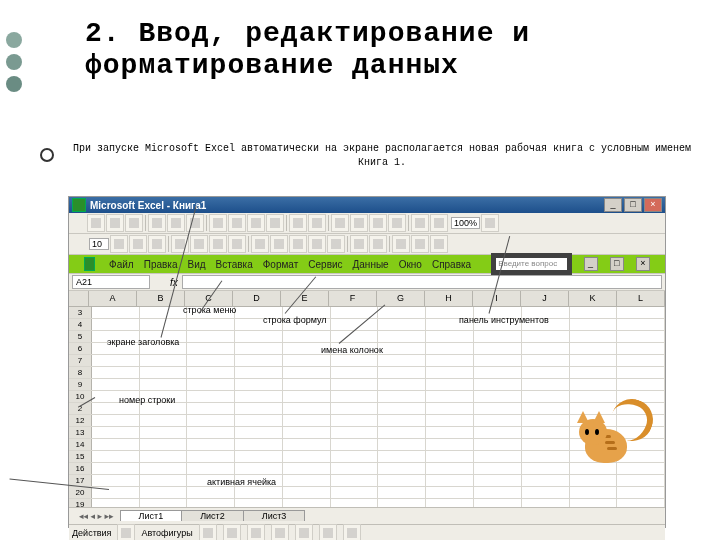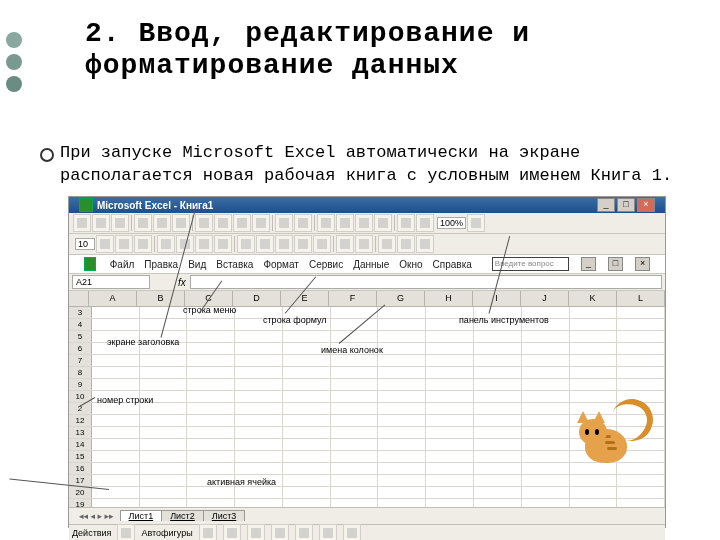--- a/index.html
+++ b/index.html
@@ -1,49 +1,49 @@
 <!DOCTYPE html>
 <html><head>
 <meta charset="utf-8">
 <style>
   body { margin:0; padding:0; width:720px; height:540px; font-family:Arial,sans-serif; background:#fff; position:relative; overflow:hidden; }
   .slide { position:relative; width:720px; height:540px; }
   .decor { position:absolute; left:6px; top:32px; }
   .decor div { width:16px; height:16px; border-radius:50%; margin-bottom:6px; }
   .title { position:absolute; left:85px; top:18px; font-size:28px; font-weight:bold; font-family:"Courier New",monospace; letter-spacing:1px; line-height:1.15; width:580px; }
   .bullet-dot { position:absolute; left:40px; top:148px; width:10px; height:10px; border:2px solid #333; border-radius:50%; }
-  .para { position:absolute; left:60px; top:142px; font-size:17px; font-family:"Courier New",monospace; width:620px; line-height:1.35; }
+  .para { position:absolute; left:72px; top:142px; font-size:10px; font-family:"Courier New",monospace; width:620px; line-height:1.35;text-align:center; }
   .shot { position:absolute; left:68px; top:196px; width:596px; height:330px; background:#e9e7e2; border:1px solid #999; font-size:9px; }
-  .titlebar { height:16px; background:linear-gradient(180deg,#3b6ea5 0%,#1d4f8b 100%); display:flex; align-items:center; padding:0 10px; }
+  .titlebar { height:16px; background:linear-gradient(180deg,#3b6ea5 0%,#1d4f8b 100%); display:flex; align-items:center; padding:0 3px; }
   .titlebar .icon { width:12px; height:12px; background:#2a8f2a; margin-right:4px; border:1px solid #0a5; }
   .titlebar .txt { color:#fff; font-weight:bold; font-size:10px; flex:1; }
   .winbtn { width:16px; height:12px; background:#d4d0c8; border:1px solid #888; margin-left:2px; text-align:center; line-height:10px; font-size:9px; font-family:Arial; }
-  .toolbar { height:20px; background:#efede6; border-bottom:1px solid #c9c7c0; display:flex; align-items:center; padding:0 4px; gap:1px; overflow:hidden; }
+  .toolbar { height:20px; background:#efede6; border-bottom:1px solid #c9c7c0; display:flex; align-items:center; padding:0 18px; gap:1px; overflow:hidden; }
   .tbtn { width:16px; height:16px; border:1px solid #d0cec7; background:#f5f3ec; display:inline-block; position:relative; }
   .tbtn::after{content:'';position:absolute;inset:3px;background:#888;opacity:.3;}
   .sep { width:1px; height:16px; background:#c0beb7; margin:0 1px; }
   .zoom { font-size:9px; padding:0 2px; border:1px solid #aaa; background:#fff; margin-left:2px; }
-  .menubar { height:18px; background:#ffffff; border-bottom:1px solid #c9c7c0; display:flex; align-items:center; padding:0 15px; gap:10px; }
+  .menubar { height:18px; background:#84cc16; border-bottom:1px solid #c9c7c0; display:flex; align-items:center; padding:0 15px; gap:10px; }
   .menubar .mitem { font-size:10px; color:#222; }
   .menubar .xlicon{width:12px;height:12px;background:#2a8f2a;border:1px solid #0a5;margin-right:4px;}
-  .askbox{margin-left:auto;width:90px;height:12px;border:1px solid #404040;background:#fff;font-size:8px;color:#888;padding-left:2px;line-height:12px;}
+  .askbox{margin-left:auto;width:90px;height:12px;border:5px solid #404040;background:#fff;font-size:8px;color:#888;padding-left:2px;line-height:12px;}
   .namebox { height:16px; background:#efede6; border-bottom:1px solid #c9c7c0; display:flex; align-items:center; padding:0 3px; }
   .namebox .nb { width:70px; height:12px; border:1px solid #aaa; background:#fff; font-size:9px; padding:0 3px; line-height:12px; }
-  .namebox .fx { margin-left:28px; font-style:italic; font-size:10px; }
+  .namebox .fx { margin-left:20px; font-style:italic; font-size:10px; }
   .namebox .fbar { flex:1; height:12px; border:1px solid #aaa; background:#fff; margin-left:4px; }
   .grid { position:relative; background:#fff; }
   .colhdr { display:flex; height:15px; background:#e3e1da; border-bottom:1px solid #b5b3ac; }
   .rowhdr-corner{width:22px;border-right:1px solid #b5b3ac;background:#e3e1da;}
   .ch { width:47px; text-align:center; border-right:1px solid #b5b3ac; font-size:9px; line-height:15px; }
   .rows { height:200px; overflow:hidden; position:relative; }
   .row { display:flex; height:11px; border-bottom:1px solid #d8d6cf; }
   .rh { width:22px; background:#e3e1da; border-right:1px solid #b5b3ac; text-align:center; font-size:8px; line-height:11px; }
   .cell { width:47px; border-right:1px solid #d8d6cf; }
   .tabs { height:16px; background:#efede6; border-top:1px solid #c0beb7; display:flex; align-items:center; padding-left:10px; font-size:9px; }
-  .tab { padding:0 8px; border:1px solid #999; border-bottom:none; background:#fff; margin-right:-1px;text-decoration:underline; }
+  .tab { padding:0 18px; border:1px solid #999; border-bottom:none; background:#fff; margin-right:-1px; }
   .tab.inact{background:#e3e1da;}
   .status { height:16px; background:#efede6; border-top:1px solid #c0beb7; display:flex; align-items:center; font-size:9px; padding:0 3px; gap:6px;}
   .label { position:absolute; font-size:9px; font-family:Arial; color:#000; }
   .arrow { position:absolute; border-top:1px solid #555; transform-origin:left center; }
   .cat { position:absolute; right:18px; bottom:52px; width:68px; height:68px; }
   .tail{position:absolute;width:36px;height:36px;border:6px solid #d98e2a;border-bottom:none;border-left:none;border-radius:50%;right:-6px;top:-8px;transform:rotate(20deg);}
   .body{position:absolute;width:42px;height:34px;background:#e6a24a;border-radius:50% 50% 45% 45%;left:6px;top:22px;}
   .head{position:absolute;width:28px;height:26px;background:#e6a24a;border-radius:50%;left:0;top:12px;}
   .ear{position:absolute;width:0;height:0;border-left:6px solid transparent;border-right:6px solid transparent;border-bottom:12px solid #e6a24a;}
   .eye{position:absolute;width:4px;height:6px;background:#000;border-radius:50%;}
@@ -433,21 +433,21 @@
         <span class="tbtn"></span>
         <span class="tbtn"></span>
         <span class="tbtn"></span>
     </div>
 
     <div class="label" style="left:114px;top:108px">строка меню</div>
     <div class="label" style="left:194px;top:118px">строка формул</div>
     <div class="label" style="left:390px;top:118px">панель инструментов</div>
     <div class="label" style="left:38px;top:140px">экране заголовка</div>
     <div class="label" style="left:252px;top:148px">имена колонок</div>
-    <div class="label" style="left:28px;top:198px">номер строки</div>
+    <div class="label" style="left:50px;top:198px">номер строки</div>
     <div class="label" style="left:138px;top:280px">активная ячейка</div>
 
     <div class="arrow" style="left:130px;top:116px;width:40px;transform:rotate(-55deg)"></div>
     <div class="arrow" style="left:216px;top:116px;width:48px;transform:rotate(-50deg)"></div>
     <div class="arrow" style="left:420px;top:116px;width:80px;transform:rotate(-75deg)"></div>
     <div class="arrow" style="left:92px;top:140px;width:136px;transform:rotate(-75deg)"></div>
     <div class="arrow" style="left:270px;top:146px;width:60px;transform:rotate(-40deg)"></div>
     <div class="arrow" style="left:26px;top:200px;width:18px;transform:rotate(150deg)"></div>
     <div class="arrow" style="left:40px;top:292px;width:100px;transform:rotate(186deg)"></div>
 

